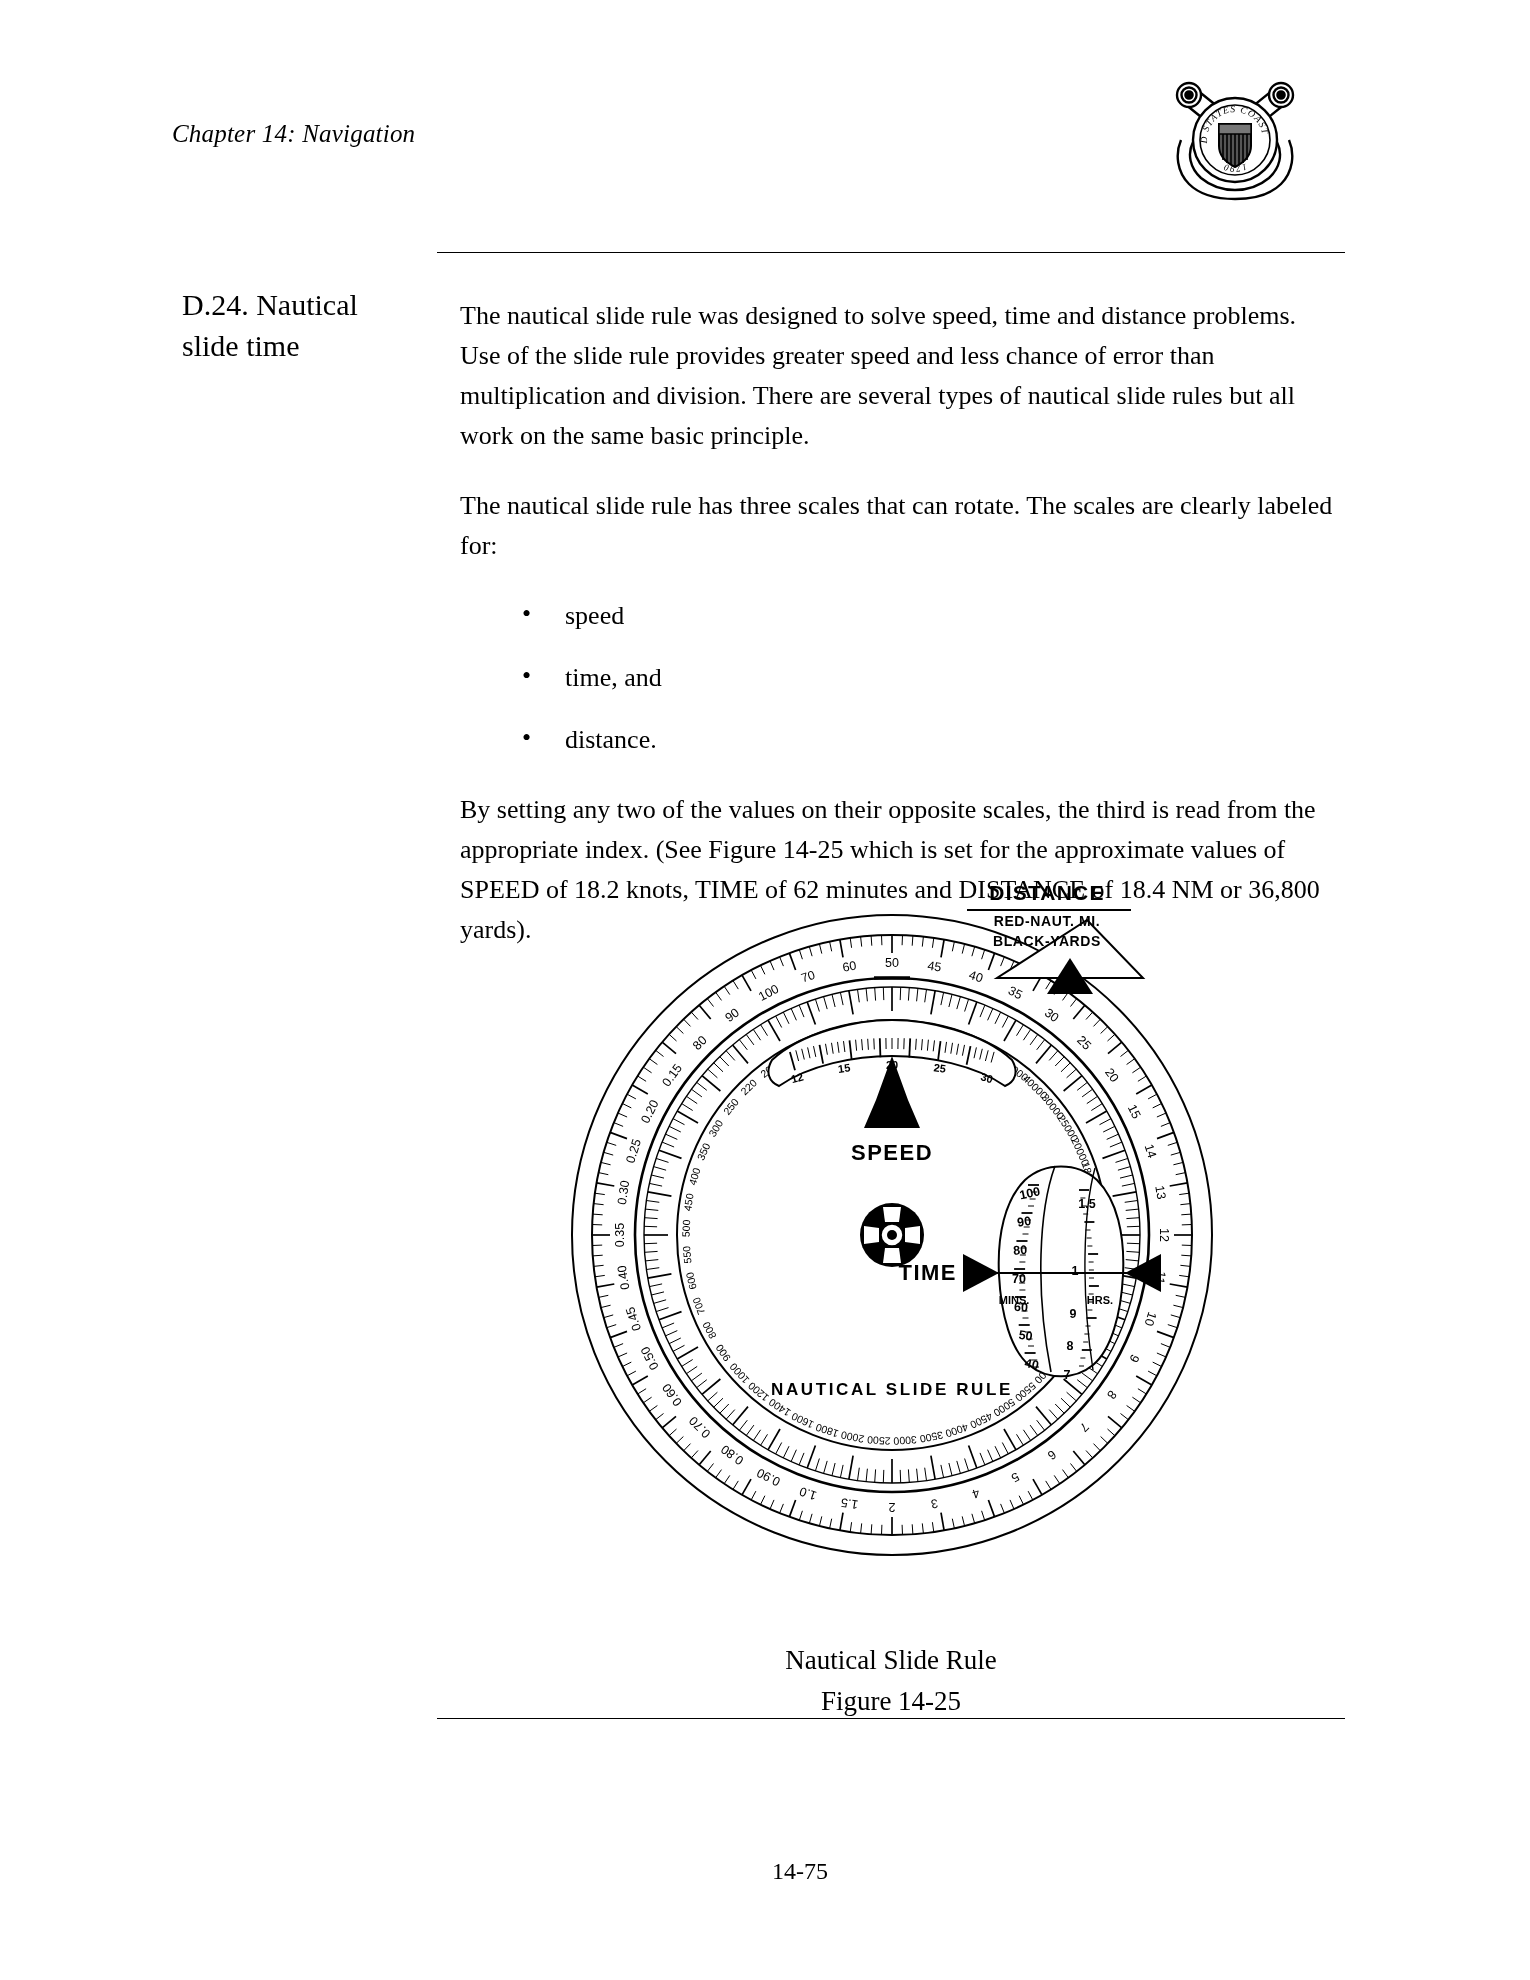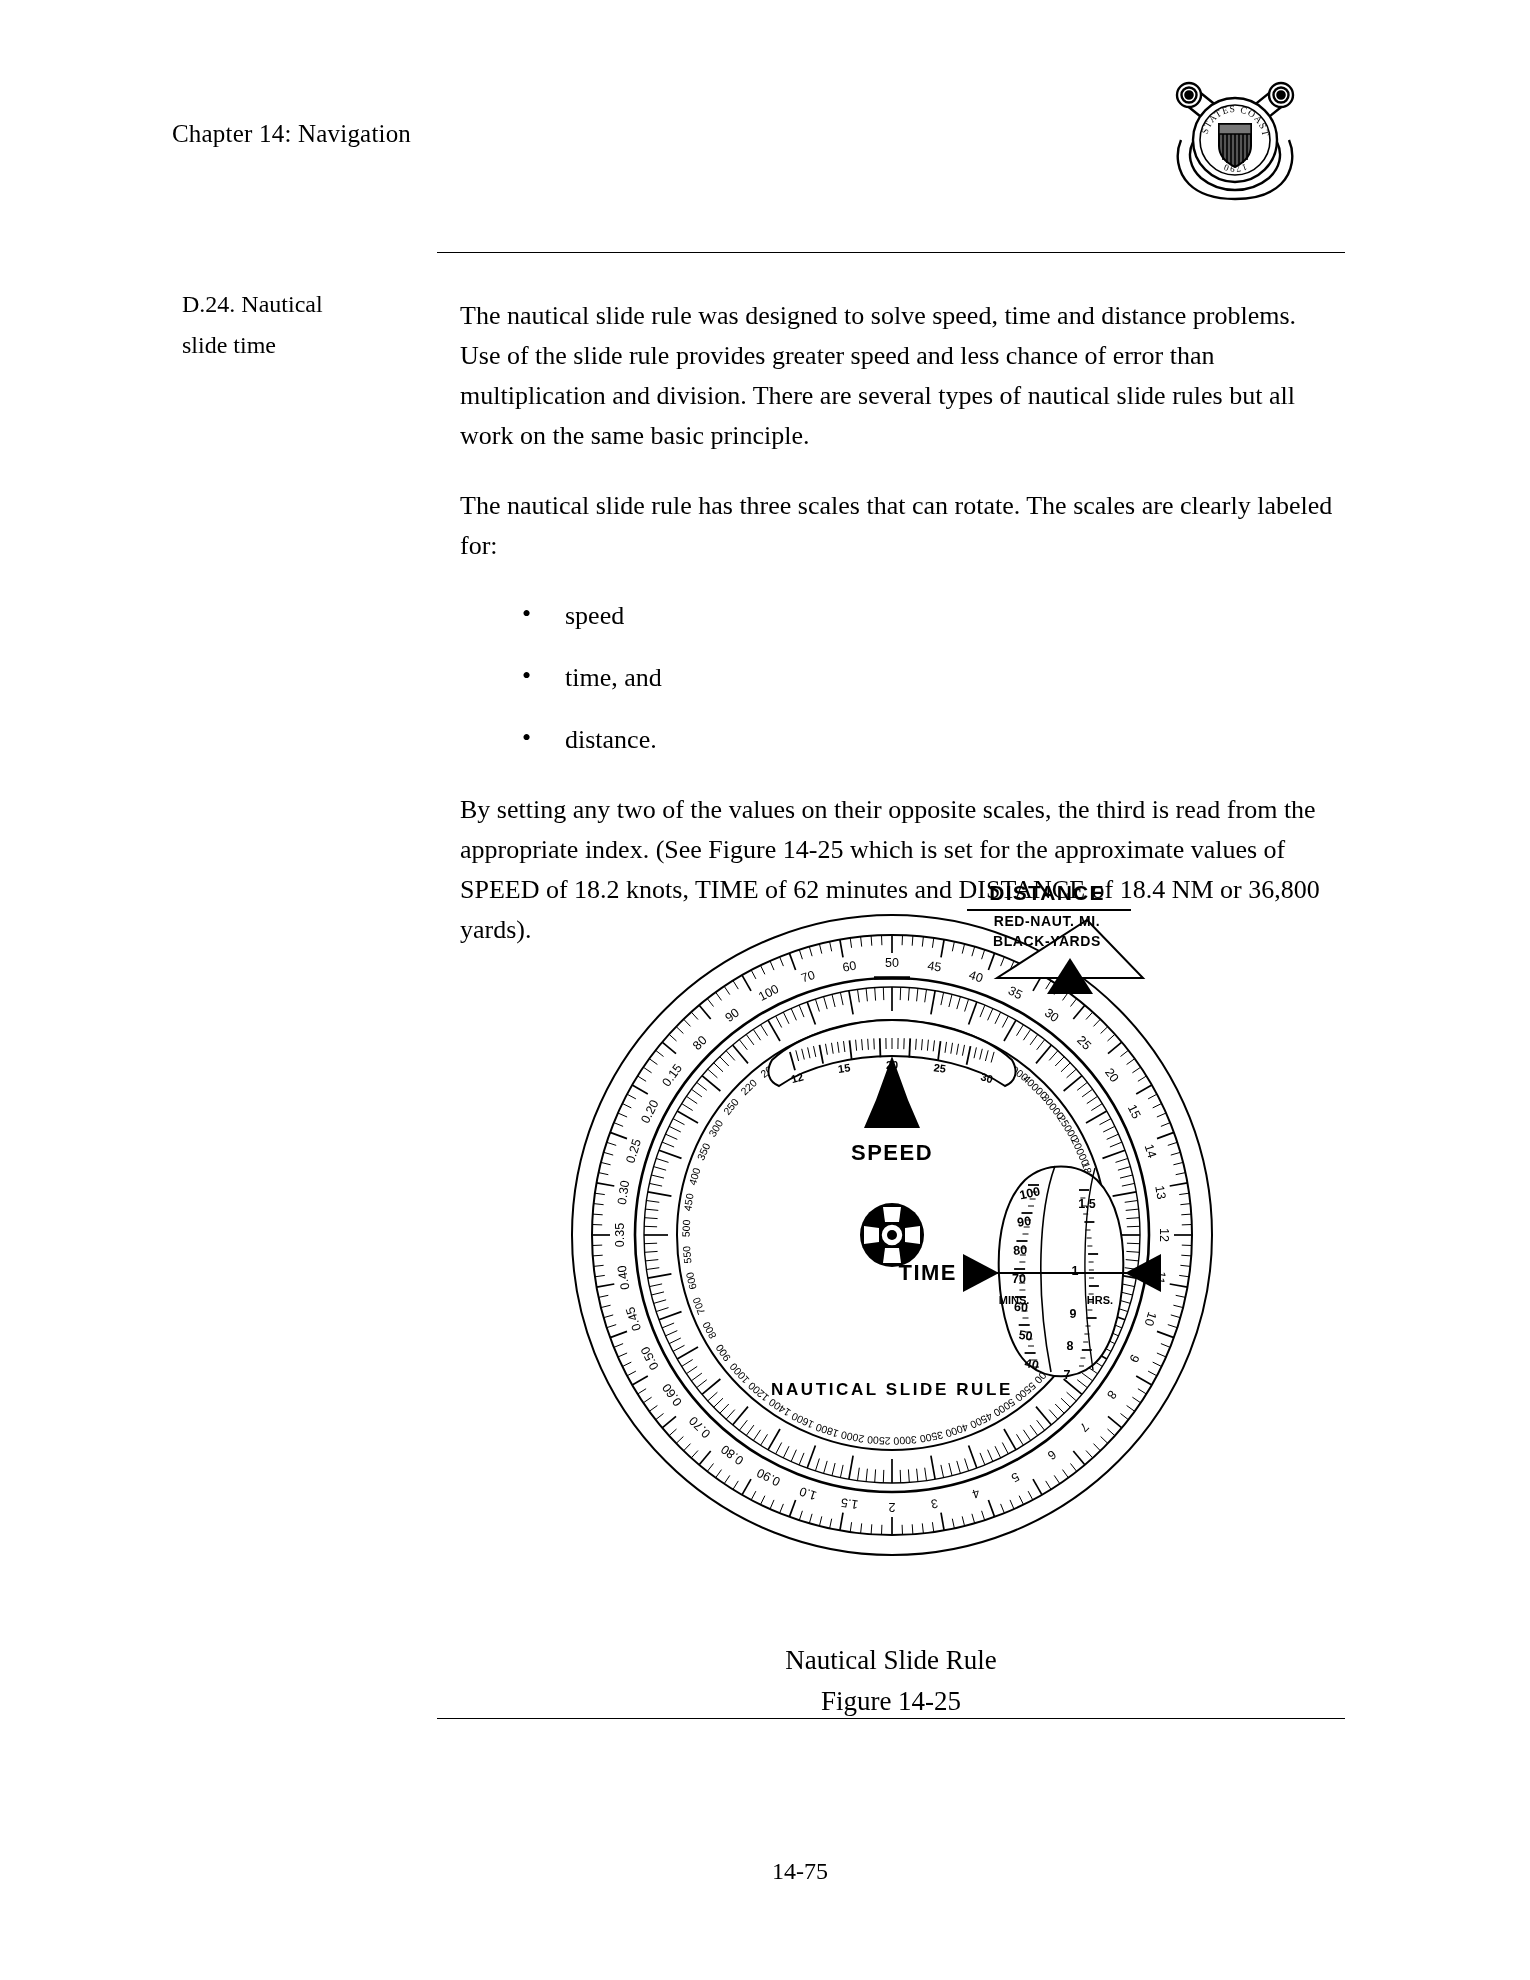--- a/index.html
+++ b/index.html
@@ -16,20 +16,21 @@
     overflow: hidden;
   }
 
   
   #page-header {
     position: absolute;
     top: 110px;
     left: 172px;
     right: 60px;
     height: 130px;
+    font-style: italic;
   }
   #chapter-label {
     position: absolute;
     top: 10px;
     left: 0;
     font-size: 25px;
     letter-spacing: 0.2px;
     white-space: nowrap;
   }
   #cg-seal {
@@ -56,21 +57,21 @@
     position: absolute;
     top: 284px;
     left: 172px;
     width: 1180px;
   }
   #side-heading {
     position: absolute;
     top: 0;
     left: 10px;
     width: 250px;
-    font-size: 24px;
+    font-size: 30px;
     line-height: 41px;
   }
   #main-column {
     position: absolute;
     top: 0;
     left: 288px;
     width: 880px;
   }
   #main-column p {
     margin: 12px 0 30px 0;

